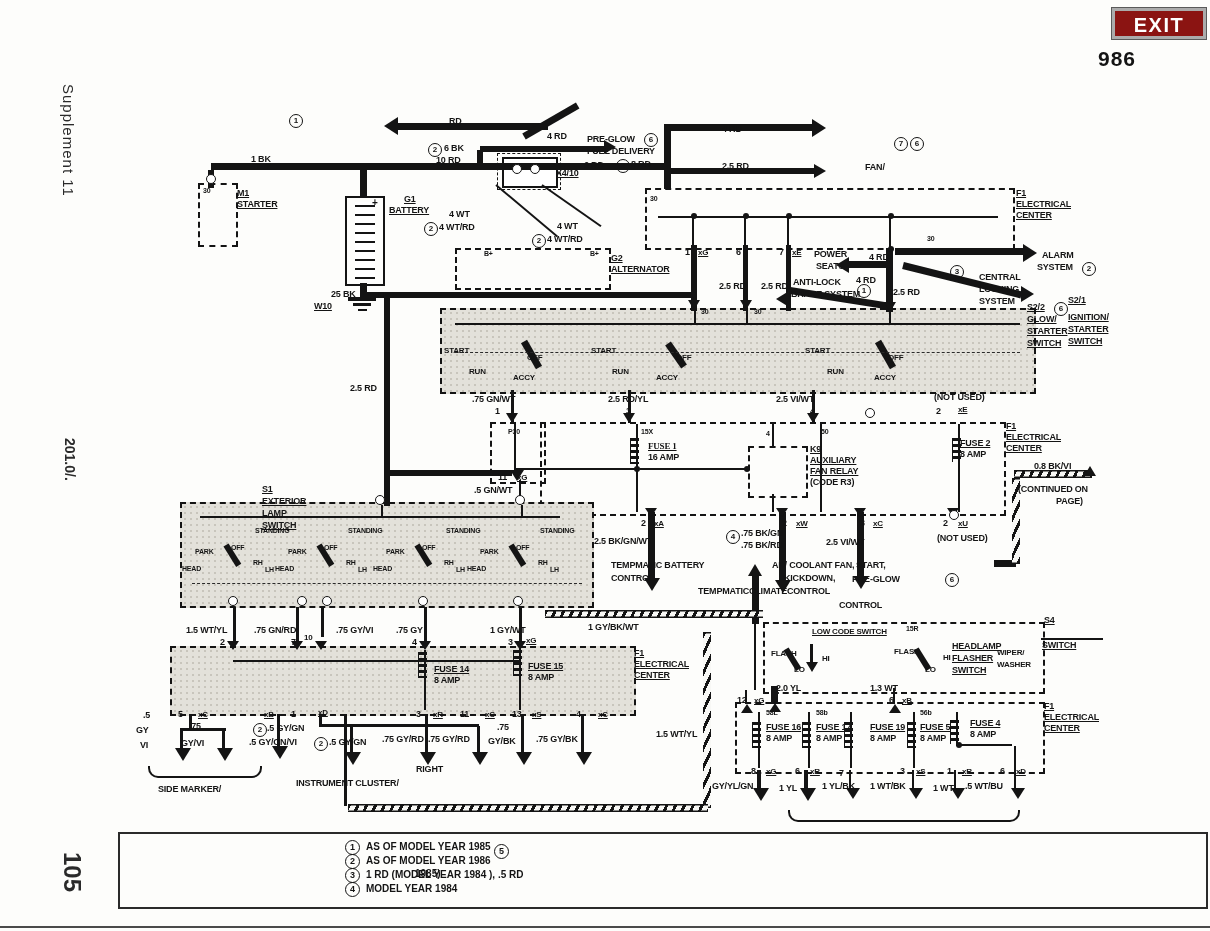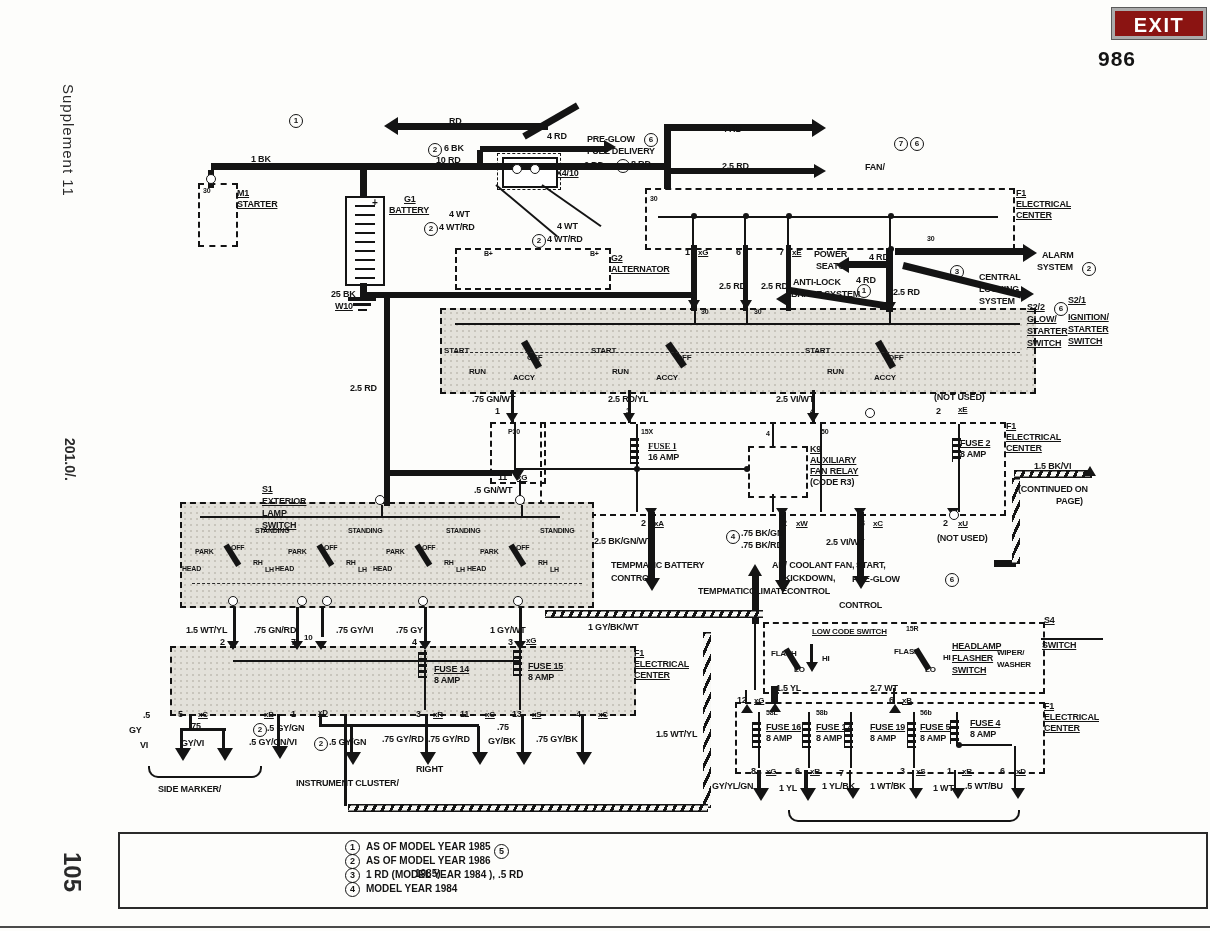--- a/index.html
+++ b/index.html
@@ -292,21 +292,21 @@
       <div class="t circ" style="left: 424px; top: 222px;">2</div>
       <div class="t" style="left: 439px; top: 223px;">4 WT/RD</div>
       <div class="t" style="left: 557px; top: 222px;">4 WT</div>
       <div class="t circ" style="left: 532px; top: 234px;">2</div>
       <div class="t" style="left: 547px; top: 235px;">4 WT/RD</div>
       <div class="t u" style="left: 611px; top: 254px;">G2</div>
       <div class="t u" style="left: 611px; top: 265px;">ALTERNATOR</div>
       <div class="t" style="left: 484px; top: 250px; font-size: 7px;">B+</div>
       <div class="t" style="left: 590px; top: 250px; font-size: 7px;">B+</div>
       <div class="t" style="left: 331px; top: 290px;">25 BK</div>
-      <div class="t u" style="left: 335px; top: 302px; text-decoration: underline;">W10</div>
+      <div class="t u" style="left: 314px; top: 302px; text-decoration: underline;">W10</div>
       <div class="t u" style="left: 1016px; top: 189px;">F1</div>
       <div class="t u" style="left: 1016px; top: 200px;">ELECTRICAL</div>
       <div class="t u" style="left: 1016px; top: 211px;">CENTER</div>
       <div class="t" style="left: 650px; top: 195px; font-size: 7px;">30</div>
       <div class="t" style="left: 927px; top: 235px; font-size: 7px;">30</div>
       <div class="t" style="left: 685px; top: 248px;">1</div>
       <div class="t u" style="left: 698px; top: 249px; font-size: 8px;">xG</div>
       <div class="t" style="left: 736px; top: 248px;">6</div>
       <div class="t" style="left: 779px; top: 248px;">7</div>
       <div class="t u" style="left: 792px; top: 249px; font-size: 8px;">xE</div>
@@ -375,21 +375,21 @@
       <div class="t u" style="left: 960px; top: 439px;">FUSE 2</div>
       <div class="t" style="left: 960px; top: 450px;">8 AMP</div>
       <div class="t" style="left: 498px; top: 473px;">11</div>
       <div class="t u" style="left: 517px; top: 474px; font-size: 8px;">xG</div>
       <div class="t" style="left: 474px; top: 486px;">.5 GN/WT</div>
       <div class="t" style="left: 350px; top: 384px;">2.5 RD</div>
       <div class="t u" style="left: 262px; top: 485px;">S1</div>
       <div class="t u" style="left: 262px; top: 497px;">EXTERIOR</div>
       <div class="t u" style="left: 262px; top: 509px;">LAMP</div>
       <div class="t u" style="left: 262px; top: 521px;">SWITCH</div>
-      <div class="t" style="left: 1034px; top: 462px;">1.5 BK/VI</div>
+      <div class="t" style="left: 1034px; top: 462px;">0.8 BK/VI</div>
       <div class="t" style="left: 1018px; top: 485px;">(CONTINUED ON</div>
       <div class="t" style="left: 1056px; top: 497px;">PAGE)</div>
       <div class="t" style="left: 641px; top: 519px;">2</div>
       <div class="t u" style="left: 654px; top: 520px; font-size: 8px;">xA</div>
       <div class="t" style="left: 594px; top: 537px;">2.5 BK/GN/WT</div>
       <div class="t circ" style="left: 726px; top: 530px;">4</div>
       <div class="t" style="left: 741px; top: 529px;">.75 BK/GN</div>
       <div class="t" style="left: 741px; top: 541px;">.75 BK/RD</div>
       <div class="t" style="left: 782px; top: 519px;">2</div>
       <div class="t u" style="left: 796px; top: 520px; font-size: 8px;">xW</div>
@@ -457,21 +457,21 @@
       <div class="t u" style="left: 318px; top: 709px; font-size: 8px;">xD</div>
       <div class="t" style="left: 416px; top: 710px;">3</div>
       <div class="t u" style="left: 433px; top: 711px; font-size: 8px;">xR</div>
       <div class="t" style="left: 460px; top: 710px;">11</div>
       <div class="t u" style="left: 485px; top: 711px; font-size: 8px;">xC</div>
       <div class="t" style="left: 512px; top: 710px;">13</div>
       <div class="t u" style="left: 532px; top: 711px; font-size: 8px;">xS</div>
       <div class="t" style="left: 576px; top: 710px;">4</div>
       <div class="t u" style="left: 598px; top: 711px; font-size: 8px;">xC</div>
       <div class="t" style="left: 143px; top: 711px;">.5</div>
-      <div class="t" style="left: 129px; top: 726px;">GY</div>
+      <div class="t" style="left: 136px; top: 726px;">GY</div>
       <div class="t" style="left: 140px; top: 741px;">VI</div>
       <div class="t" style="left: 189px; top: 722px;">.75</div>
       <div class="t" style="left: 181px; top: 739px;">GY/VI</div>
       <div class="t" style="left: 158px; top: 785px;">SIDE MARKER/</div>
       <div class="t circ" style="left: 253px; top: 723px;">2</div>
       <div class="t" style="left: 267px; top: 724px;">.5 GY/GN</div>
       <div class="t" style="left: 249px; top: 738px;">.5 GY/GN/VI</div>
       <div class="t circ" style="left: 314px; top: 737px;">2</div>
       <div class="t" style="left: 329px; top: 738px;">.5 GY/GN</div>
       <div class="t" style="left: 382px; top: 735px;">.75 GY/RD</div>
@@ -491,25 +491,25 @@
       <div class="t" style="left: 794px; top: 666px; font-size: 8px;">LO</div>
       <div class="t" style="left: 906px; top: 625px; font-size: 7px;">15R</div>
       <div class="t" style="left: 894px; top: 648px; font-size: 8px;">FLASH</div>
       <div class="t" style="left: 943px; top: 654px; font-size: 8px;">HI</div>
       <div class="t" style="left: 925px; top: 666px; font-size: 8px;">LO</div>
       <div class="t u" style="left: 952px; top: 642px;">HEADLAMP</div>
       <div class="t u" style="left: 952px; top: 654px;">FLASHER</div>
       <div class="t u" style="left: 952px; top: 666px;">SWITCH</div>
       <div class="t" style="left: 997px; top: 649px; font-size: 8px;">WIPER/</div>
       <div class="t" style="left: 997px; top: 661px; font-size: 8px;">WASHER</div>
-      <div class="t" style="left: 776px; top: 684px;">1.5 YL</div>
+      <div class="t" style="left: 776px; top: 684px;">2.0 YL</div>
       <div class="t" style="left: 737px; top: 696px;">12</div>
       <div class="t u" style="left: 754px; top: 697px; font-size: 8px;">xG</div>
       <div class="t" style="left: 772px; top: 696px;">3</div>
-      <div class="t" style="left: 870px; top: 684px;">2.7 WT</div>
+      <div class="t" style="left: 870px; top: 684px;">1.3 WT</div>
       <div class="t" style="left: 889px; top: 696px;">6</div>
       <div class="t u" style="left: 902px; top: 697px; font-size: 8px;">xB</div>
       <div class="t u" style="left: 1044px; top: 702px;">F1</div>
       <div class="t u" style="left: 1044px; top: 713px;">ELECTRICAL</div>
       <div class="t u" style="left: 1044px; top: 724px;">CENTER</div>
       <div class="t" style="left: 766px; top: 709px; font-size: 7px;">58L</div>
       <div class="t" style="left: 816px; top: 709px; font-size: 7px;">58b</div>
       <div class="t" style="left: 920px; top: 709px; font-size: 7px;">56b</div>
       <div class="t u" style="left: 766px; top: 723px;">FUSE 16</div>
       <div class="t" style="left: 766px; top: 734px;">8 AMP</div>

